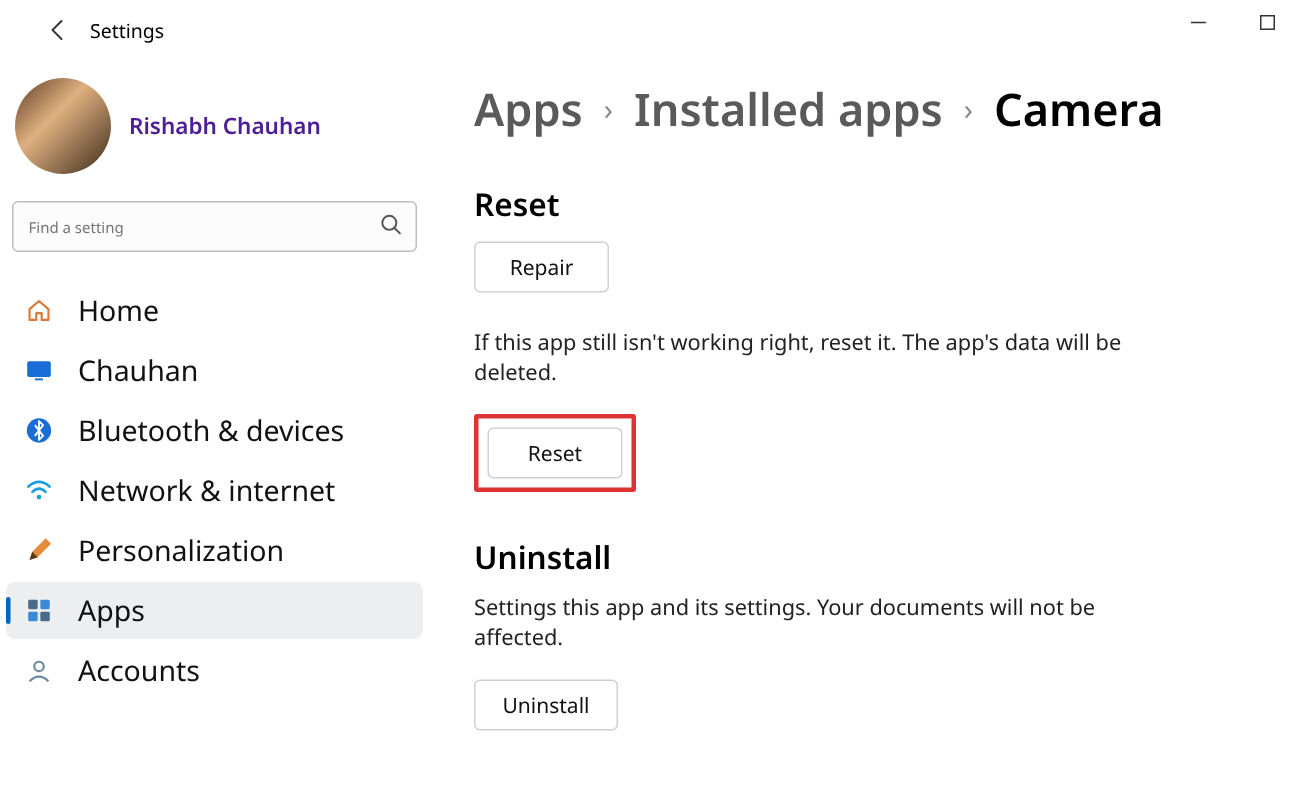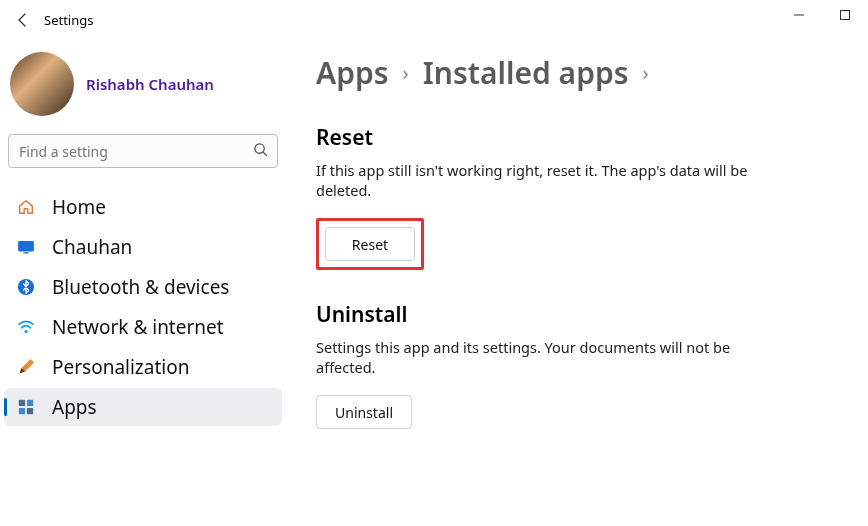--- a/index.html
+++ b/index.html
@@ -1,32 +1,32 @@
 <!DOCTYPE html>
 <html><head>
 <meta charset="utf-8">
 <style>
   * { box-sizing: border-box; margin: 0; padding: 0; font-family: "Segoe UI", system-ui, sans-serif; }
   body { width: 868px; height: 526px; background: #ffffff; overflow: hidden; position: relative; }
 
-  .titlebar { height: 40px; display: flex; align-items: center; padding-left: 8px; }
+  .titlebar { height: 40px; display: flex; align-items: center; padding-left: 24px; }
   .back-btn { width: 30px; height: 30px; display: flex; align-items: center; justify-content: center; border-radius: 4px; cursor: pointer; }
   .title { font-size: 13px; margin-left: 6px; color: #000; }
   .win-controls { position: absolute; top: 0; right: 0; display: flex; }
   .win-ctl { width: 46px; height: 30px; display: flex; align-items: center; justify-content: center; }
 
   .layout { display: flex; height: calc(100% - 40px); }
 
   .sidebar { width: 286px; padding: 4px 4px 0 4px; display: flex; flex-direction: column; }
   .user-row { display: flex; align-items: center; padding: 8px 6px 18px 6px; gap: 12px; }
   .avatar { width: 64px; height: 64px; border-radius: 50%; background: linear-gradient(135deg,#5a3a22,#e0b080 40%,#3a2a1a); }
   .user-name { font-size: 15px; font-weight: 600; color: #4c1d95; }
 
   .search-wrap { position: relative; margin: 0 4px 12px 4px; }
-  .search-input { width: 100%; height: 34px; border: 1px solid #bdbdbd; background: #fcfcfc; border-radius: 4px; padding: 0 36px 0 10px; font-size: 14px; color: #555; }
+  .search-input { width: 100%; height: 34px; border: 1px solid #bdbdbd; background: #fcfcfc; border-radius: 4px; padding: 0 36px 0 10px; font-size: 10px; color: #555; }
   .search-icon { position: absolute; right: 10px; top: 50%; transform: translateY(-50%); color: #555; }
 
   .nav { display: flex; flex-direction: column; gap: 2px; margin-top: 8px; }
   .nav-item { display: flex; align-items: center; height: 38px; padding: 0 10px 0 12px; border-radius: 6px; cursor: pointer; gap: 16px; font-size: 19px; color: #111; }
   .nav-item.active { background: #eceef0; position: relative; }
   .nav-item.active::before { content:""; position:absolute; left:0; top:50%; transform:translateY(-50%); width:3px; height:18px; background:#0067c0; border-radius:2px; }
   .nav-icon { width: 20px; height: 20px; display: flex; align-items: center; justify-content: center; flex-shrink: 0; }
 
   .main { flex: 1; padding: 0 24px 0 30px; overflow-y: auto; }
   .crumbs { display: flex; align-items: center; gap: 14px; margin: 12px 0 30px 0; }
@@ -131,32 +131,45 @@
         <span class="nav-icon">
             <svg width="18" height="18" viewBox="0 0 20 20">
               <rect x="2" y="2" width="7" height="7" rx="1" fill="#4a6a8a"></rect>
               <rect x="11" y="2" width="7" height="7" rx="1" fill="#3a8ad6"></rect>
               <rect x="2" y="11" width="7" height="7" rx="1" fill="#3a8ad6"></rect>
               <rect x="11" y="11" width="7" height="7" rx="1" fill="#4a6a8a"></rect>
             </svg>
           </span>
         <span>Apps</span>
       </div>
+      <div class="nav-item">
+        <span class="nav-icon">
+            <svg width="18" height="18" viewBox="0 0 20 20">
+              <circle cx="10" cy="7" r="3.5" fill="none" stroke="#6a8aa0" stroke-width="1.6"></circle>
+              <path d="M3 18 Q10 11 17 18" fill="none" stroke="#6a8aa0" stroke-width="1.6"></path>
+            </svg>
+          </span>
+        <span>Accounts</span>
+      </div>
     </div>
   </div>
 
   <div class="main">
     <div class="crumbs">
       <span class="crumb">Apps</span>
       <span class="crumb-sep">›</span>
       <span class="crumb">Installed apps</span>
       <span class="crumb-sep">›</span>
+      <span class="crumb last">Camera</span>
     </div>
 
     <h2 class="sec-h">Reset</h2>
+    <div class="gap-after">
+      <button class="btn">Repair</button>
+    </div>
     <p class="sec-p">If this app still isn't working right, reset it. The app's data will be deleted.</p>
     <div class="highlight-box">
       <button class="btn">Reset</button>
     </div>
 
     <h2 class="sec-h">Uninstall</h2>
     <p class="sec-p">Settings this app and its settings. Your documents will not be affected.</p>
     <button class="btn">Uninstall</button>
   </div>
 </div>

